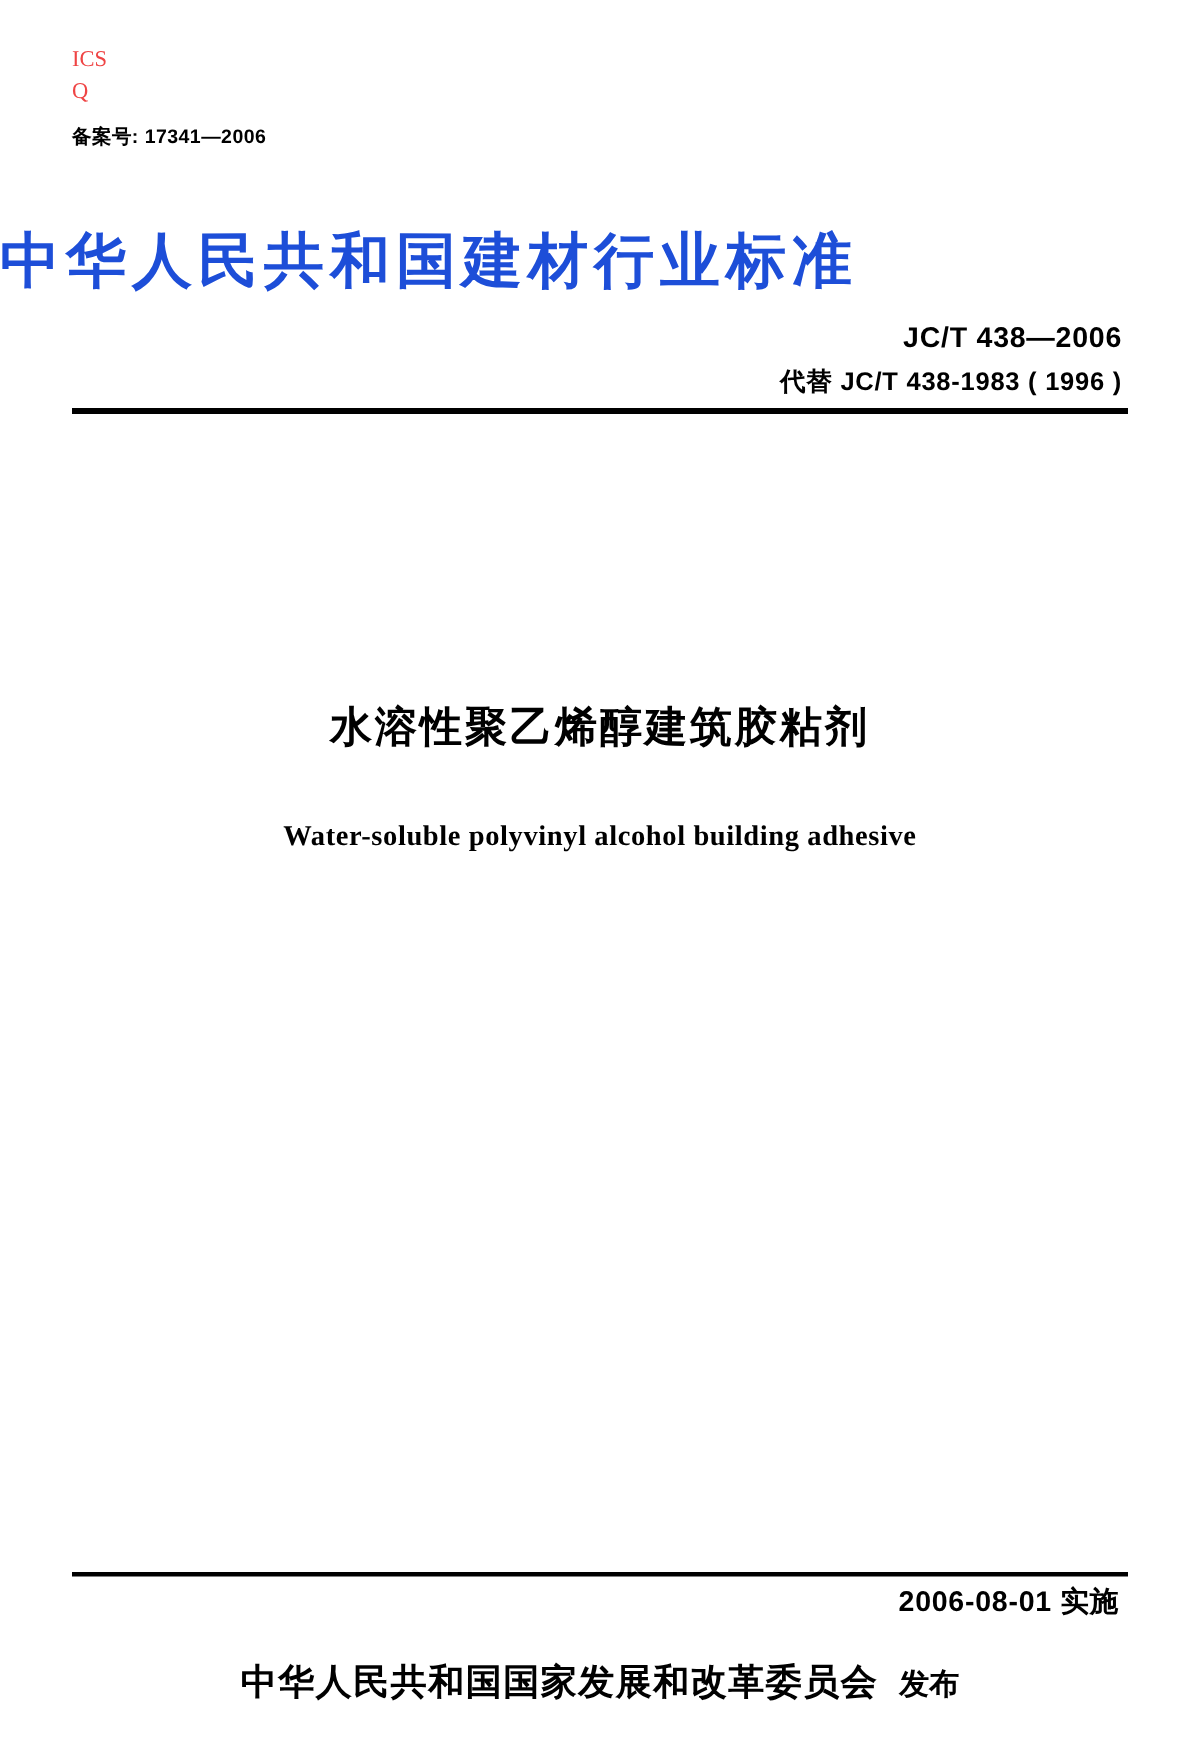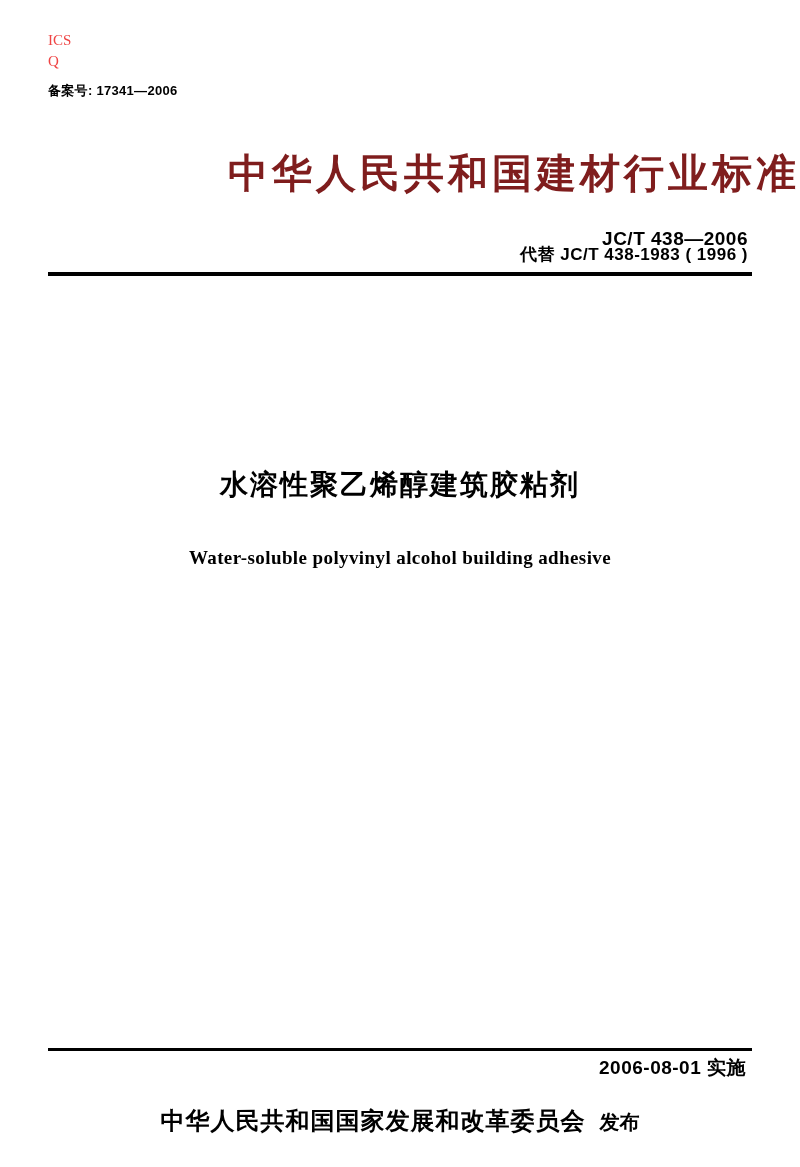--- a/index.html
+++ b/index.html
@@ -56,39 +56,38 @@
     line-height: 74px;
     letter-spacing: 2px;
   }
 
   
   .main-title {
     position: absolute;
     left: 0;
     top: 146px;
     width: 800px;
-    text-align: right;
+    text-align: left;
     font-family: "DejaVu Sans", sans-serif;
     font-weight: bold;
     font-size: 40px;
     letter-spacing: 4px;
-    color: #7f1d1d;
+    color: #1d4ed8;
   }
 
   
   .std-number {
     position: absolute;
     right: 52px;
     top: 215px;
     text-align: right;
     font-family: "Liberation Sans", sans-serif;
     font-weight: bold;
     font-size: 19px;
     letter-spacing: 0.5px;
-    margin-top: 13px;
   }
   .std-replaces {
     position: absolute;
     right: 52px;
     top: 243px;
     text-align: right;
     font-family: "Liberation Sans", sans-serif;
     font-weight: bold;
     font-size: 17px;
     letter-spacing: 0.5px;

